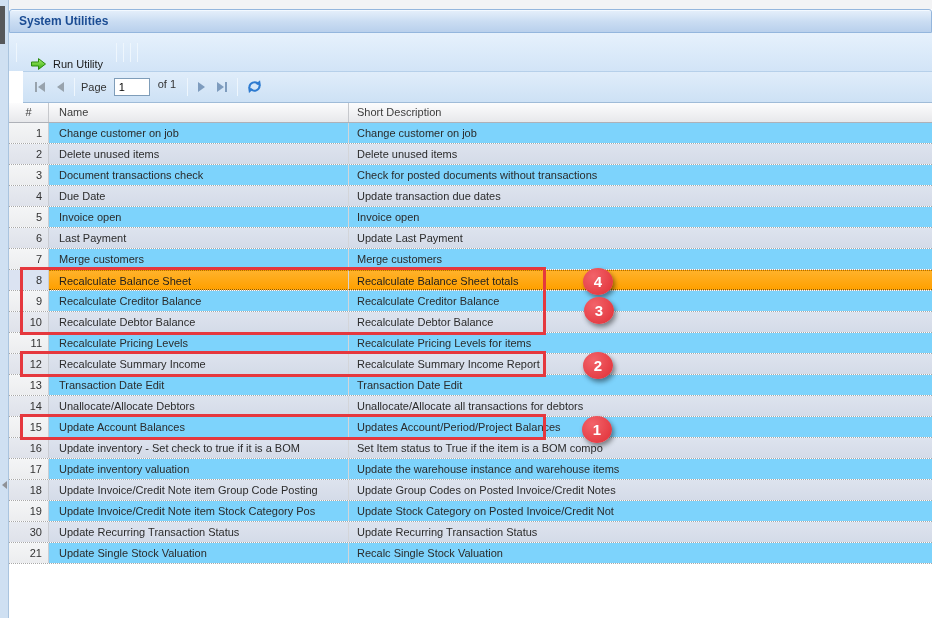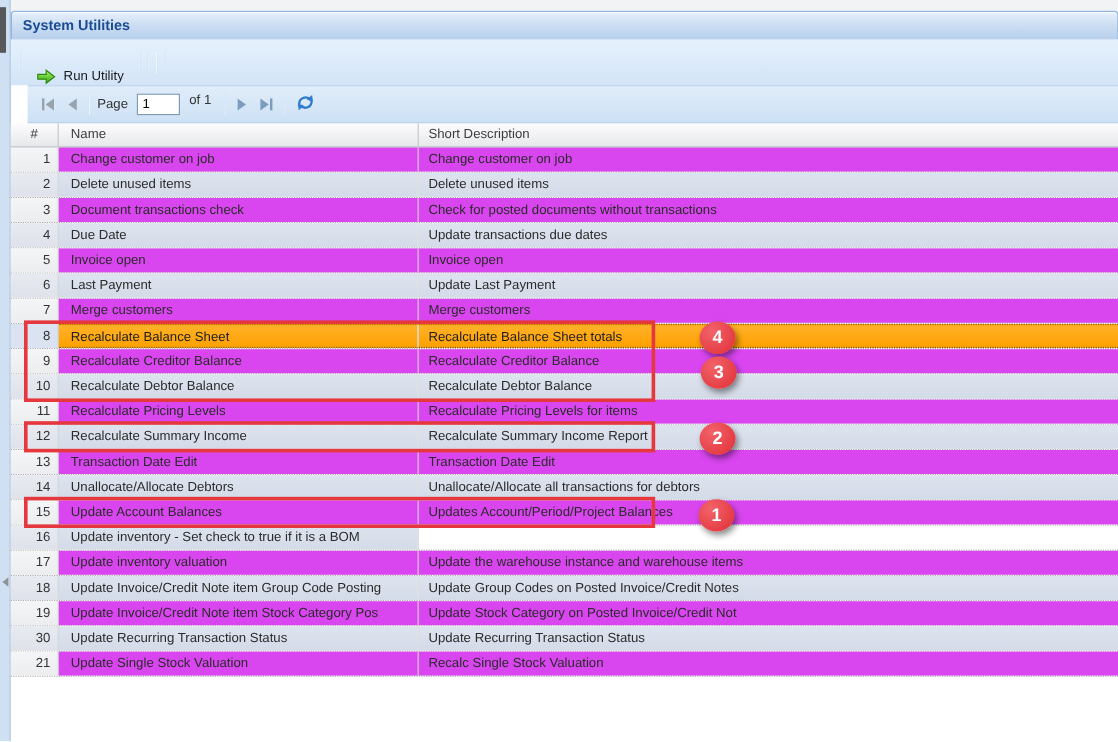--- a/index.html
+++ b/index.html
@@ -61,21 +61,21 @@
   .hcell.desc{flex:1;padding-left:8px;}
 
   .row{display:flex;height:21px;border-bottom:1px dotted #a8a8a8;}
   .cell{line-height:20px;white-space:nowrap;overflow:hidden;}
   .cell.num{width:40px;text-align:right;padding-right:6px;border-right:1px solid #c9ccd2;
             background:linear-gradient(#f4f5f6,#ecedef);color:#333;}
   .cell.name{width:300px;padding-left:10px;border-right:1px solid #d3d5d9;}
   .cell.desc{flex:1;padding-left:8px;}
   .row.even .cell.name,.row.even .cell.desc{background:linear-gradient(#dde3ee,#d4dbe8);}
   .row.even .cell.num{background:linear-gradient(#e7eaf0,#dfe2ea);}
-  .row.odd .cell.name,.row.odd .cell.desc{background:#d946ef;}
+  .row.odd .cell.name,.row.odd .cell.desc{background:#7dd3fc;}
   .row.selected .cell.name,.row.selected .cell.desc{
       background:linear-gradient(#ffb22a,#ffa000);
       border-top:1px dotted #b07000;border-bottom:1px dotted #8a5800;color:#1d1d1d;}
   .row.selected .cell.num{background:#dbe3f2;}
 
   
   .ann-box{position:absolute;border:3px solid #e5383e;pointer-events:none;}
   .box-a{left:20px;top:267px;width:526px;height:68px;}
   .box-b{left:20px;top:351px;width:526px;height:26px;}
   .box-c{left:20px;top:414px;width:526px;height:26px;}
@@ -179,21 +179,21 @@
     <div class="cell desc">Delete unused items</div>
   </div>
         <div class="row odd">
     <div class="cell num">3</div>
     <div class="cell name">Document transactions check</div>
     <div class="cell desc">Check for posted documents without transactions</div>
   </div>
         <div class="row even">
     <div class="cell num">4</div>
     <div class="cell name">Due Date</div>
-    <div class="cell desc">Update transactions due dates</div>
+    <div class="cell desc">Update transaction due dates</div>
   </div>
         <div class="row odd">
     <div class="cell num">5</div>
     <div class="cell name">Invoice open</div>
     <div class="cell desc">Invoice open</div>
   </div>
         <div class="row even">
     <div class="cell num">6</div>
     <div class="cell name">Last Payment</div>
     <div class="cell desc">Update Last Payment</div>
@@ -239,20 +239,21 @@
     <div class="cell desc">Unallocate/Allocate all transactions for debtors</div>
   </div>
         <div class="row odd">
     <div class="cell num">15</div>
     <div class="cell name">Update Account Balances</div>
     <div class="cell desc">Updates Account/Period/Project Balances</div>
   </div>
         <div class="row even">
     <div class="cell num">16</div>
     <div class="cell name">Update inventory - Set check to true if it is a BOM</div>
+    <div class="cell desc">Set Item status to True if the item is a BOM compo</div>
   </div>
         <div class="row odd">
     <div class="cell num">17</div>
     <div class="cell name">Update inventory valuation</div>
     <div class="cell desc">Update the warehouse instance and warehouse items</div>
   </div>
         <div class="row even">
     <div class="cell num">18</div>
     <div class="cell name">Update Invoice/Credit Note item Group Code Posting</div>
     <div class="cell desc">Update Group Codes on Posted Invoice/Credit Notes</div>

